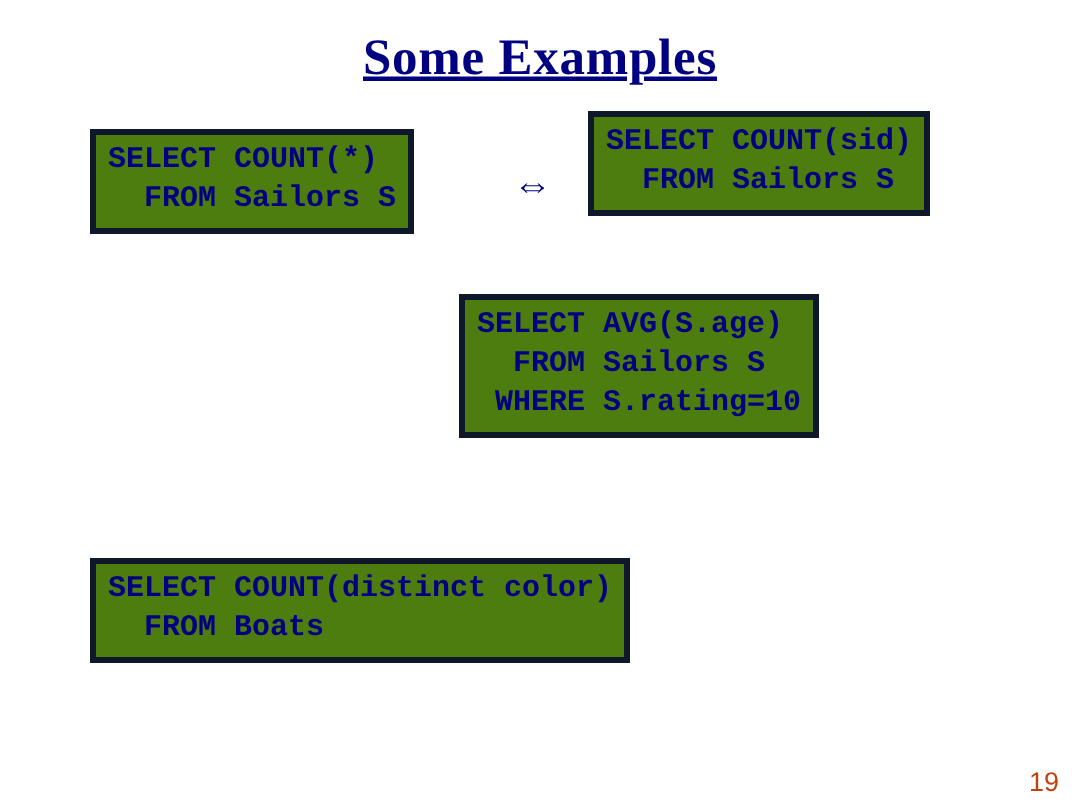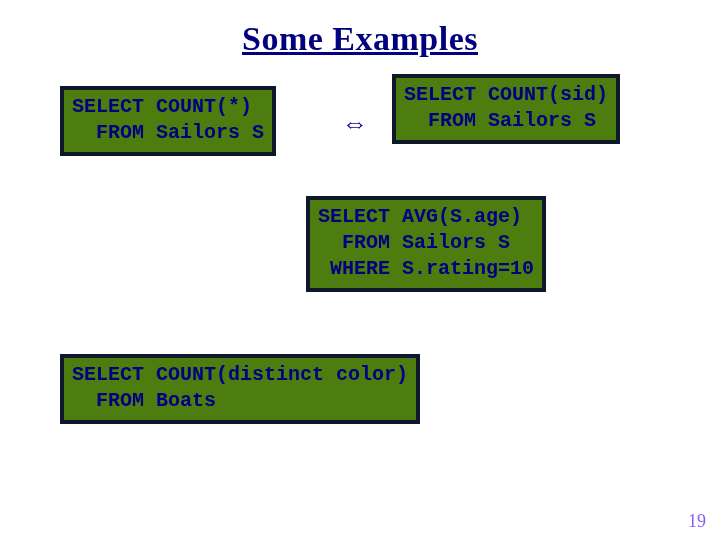--- a/index.html
+++ b/index.html
@@ -48,31 +48,31 @@
     position: absolute;
     font-family: "Arial", sans-serif;
     font-size: 26px;
     font-weight: bold;
     color: #000080;
   }
   .pagenum {
     position: absolute;
     right: 14px;
     bottom: 8px;
-    font-family: Liberation Serif, serif;
+    font-family: Liberation Sans, sans-serif;
     font-size: 18px;
-    color: #8b5cf6;
+    color: #c2410c;
   }
 
   
   #box1 { top: 86px;  left: 60px;  }
   #box2 { top: 74px;  left: 392px; }
   #arrow1 { top: 108px; left: 342px; }
   #box3 { top: 196px; left: 294px; margin-left: 12px; }
-  #box4 { top: 354px; left: 60px;  }
+  #box4 { top: 372px; left: 60px;  }
 </style>
 </head>
 <body>
 
 <div class="slide">
 
   <div class="title">Some Examples</div>
 
   <div id="box1" class="codebox">
     <div class="code">SELECT COUNT(*)

